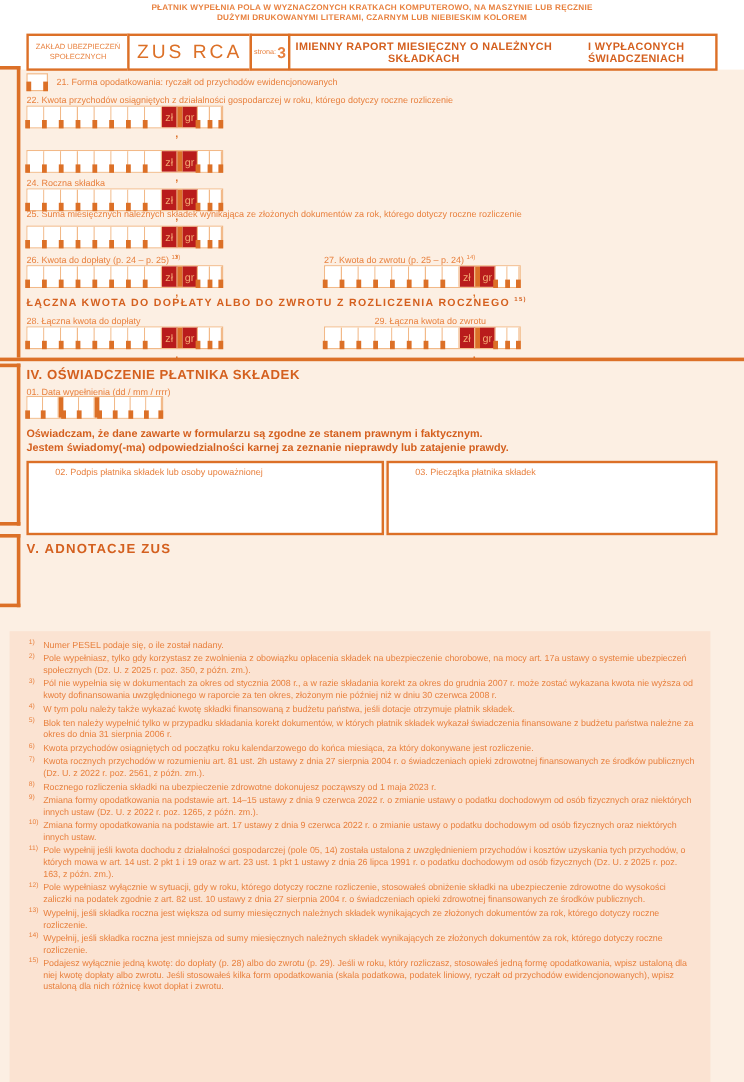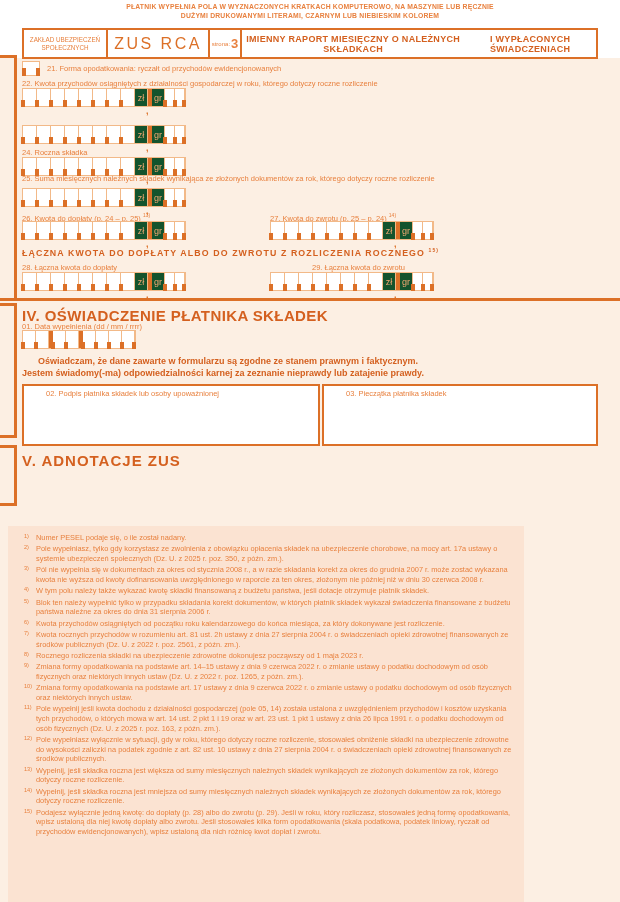--- a/index.html
+++ b/index.html
@@ -32,50 +32,50 @@
     color:var(--textdark);line-height:10px;text-align:center;letter-spacing:.3px;}
   
   .bracket{position:absolute;left:0;width:17px;border:3px solid var(--accent);border-left:none;background:transparent;}
   #bracket-a{top:55px;height:243px;border-bottom:none;}
   #bracket-b{top:303px;height:135px;}
   #bracket-c{top:445px;height:61px;}
   .divider{position:absolute;left:0;top:298px;width:620px;height:3px;background:var(--accent);}
   
   .flabel{position:absolute;font-size:7.5px;color:var(--text);white-space:nowrap;}
   .flabel sup,.bold-head sup{font-size:5px;vertical-align:super;}
-  .bold-head{position:absolute;font-size:15px;font-weight:bold;color:var(--textdark);white-space:nowrap;}
+  .bold-head{position:absolute;font-size:11px;font-weight:bold;color:var(--textdark);white-space:nowrap;}
   
   .strip{position:absolute;display:flex;height:19px;background:#fff;border:1px solid var(--cellb);}
   .cell{position:relative;width:14px;height:100%;border-right:1px solid var(--cellb);background:#fff;}
   .cell.small{width:10px;}
   .cell.date{width:13px;}
   .cell::before{content:"";position:absolute;left:-2px;bottom:-1px;width:4px;height:7px;background:var(--accent);}
   .strip .cell:last-of-type{border-right:none;}
   .endtick{position:absolute;right:-1px;bottom:-1px;width:4px;height:7px;background:var(--accent);}
   .unit{width:13px;display:flex;align-items:center;justify-content:center;
-    font-size:9px;color:#f3a973;border-right:1px solid var(--cellb);background:#14532d;}
+    font-size:9px;color:#f3a973;border-right:1px solid var(--cellb);background:#b91c1c;}
   .gbar{width:4px;background:var(--accent);position:relative;}
   .gbar .comma{position:absolute;left:-2px;bottom:-10px;font-style:normal;font-weight:bold;
     color:var(--accent);font-size:9px;}
   
   .checkbox{position:absolute;left:22px;top:61px;width:18px;height:15px;background:#fff;border:1px solid var(--cellb);}
   .checkbox::before{content:"";position:absolute;left:-1px;bottom:-1px;width:4px;height:8px;background:var(--accent);}
   .checkbox::after{content:"";position:absolute;right:-1px;bottom:-1px;width:4px;height:8px;background:var(--accent);}
   
   .decl{position:absolute;font-size:9px;font-weight:bold;color:var(--textdark);white-space:nowrap;}
   .sigbox{position:absolute;top:384px;height:62px;background:#fff;border:2px solid var(--accent);
     font-size:7.5px;color:var(--text);padding:3px 22px;}
   #sig-box{left:22px;width:298px;}
   #stamp-box{left:322px;width:276px;}
   
   #sec4-title{left:22px;top:307px;letter-spacing:.4px;}
   #total-head{left:22px;top:247px;letter-spacing:1.1px;font-size:8.8px;}
   #sec5-title{left:22px;top:452px;letter-spacing:1px;}
   
-  #footnotes{position:absolute;left:8px;top:526px;width:516px;height:376px;background:var(--fnbg);
+  #footnotes{position:absolute;left:8px;top:526px;width:584px;height:376px;background:var(--fnbg);
     padding:7px 12px 0 16px;}
   .fn{position:relative;padding-left:12px;font-size:7.4px;line-height:9.7px;color:var(--text);margin-bottom:1.6px;}
   .fnnum{position:absolute;left:0;top:-1px;font-size:5.6px;}
 </style>
 </head>
 <body>
 
 <div id="page">
   <div id="body-bg"></div>
 
@@ -276,21 +276,21 @@
       <span class="gbar"></span>
       <span class="cell date"></span>
       <span class="cell date"></span>
       <span class="gbar"></span>
       <span class="cell date"></span>
       <span class="cell date"></span>
       <span class="cell date"></span>
       <span class="cell date"></span>
       <span class="endtick"></span>
     </div>
-  <div class="decl" style="left:22px;top:356px;margin-left:16px;">Oświadczam, że dane zawarte w formularzu są zgodne ze stanem prawnym i faktycznym.</div>
+  <div class="decl" style="left:22px;top:356px;">Oświadczam, że dane zawarte w formularzu są zgodne ze stanem prawnym i faktycznym.</div>
   <div class="decl" style="left:22px;top:368px;">Jestem świadomy(-ma) odpowiedzialności karnej za zeznanie nieprawdy lub zatajenie prawdy.</div>
   <div class="sigbox" id="sig-box">
     <span>02. Podpis płatnika składek lub osoby upoważnionej</span>
   </div>
   <div class="sigbox" id="stamp-box">
     <span>03. Pieczątka płatnika składek</span>
   </div>
 
   <div class="bold-head" id="sec5-title">V. ADNOTACJE ZUS</div>
 

